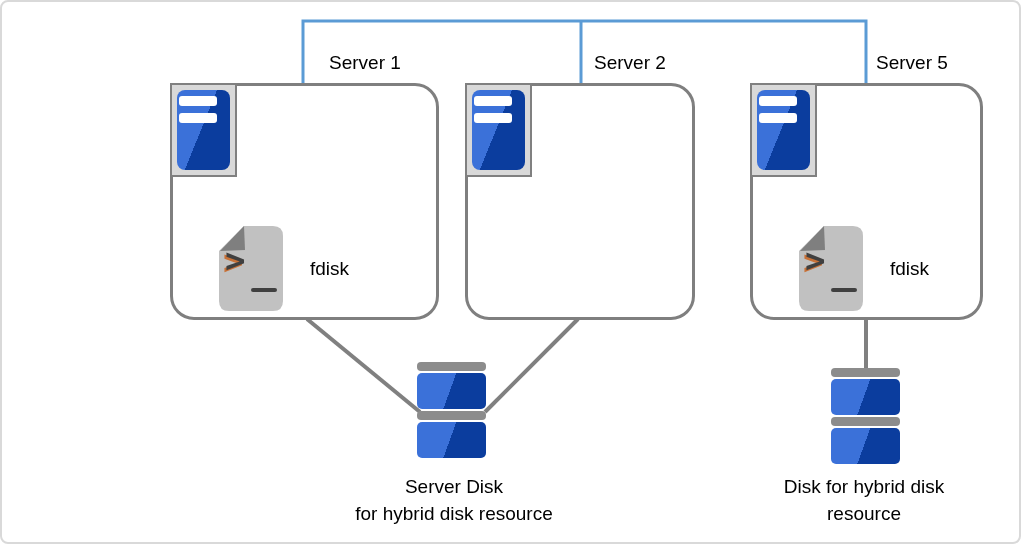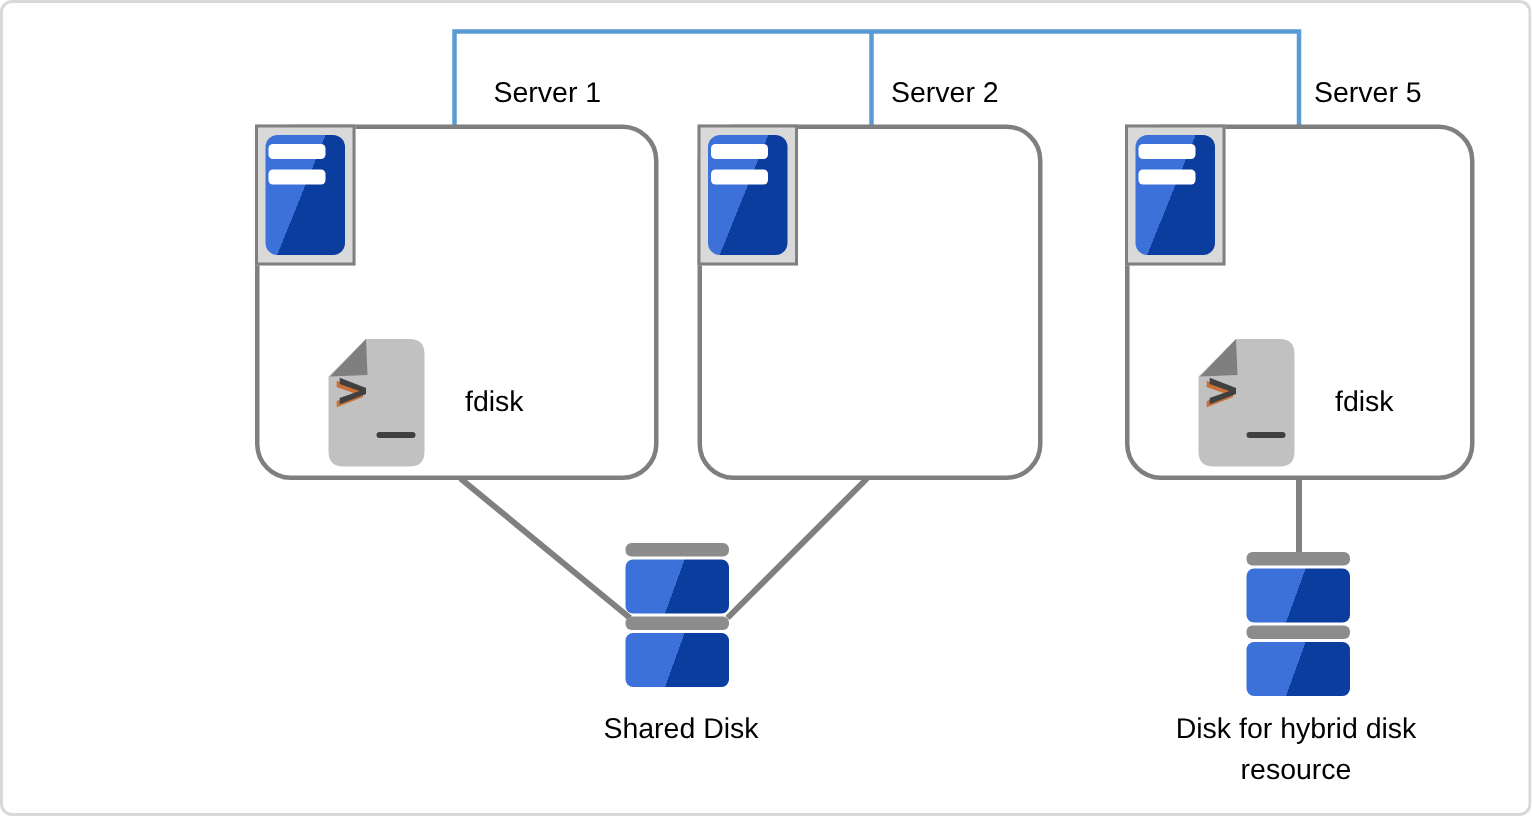--- a/index.html
+++ b/index.html
@@ -170,20 +170,21 @@
   </div>
 
   <div class="disk-stack d2">
     <div class="disk-cap"></div>
     <div class="disk-body"></div>
     <div class="disk-cap"></div>
     <div class="disk-body"></div>
   </div>
 
   <div class="disk-caption c1">
-    <div>Shared Disk</div>
+    <div>Server Disk</div>
+    <div>for hybrid disk resource</div>
   </div>
   <div class="disk-caption c2">
     <div>Disk for hybrid disk</div>
     <div>resource</div>
   </div>
 
 </div>
 
 </body></html>

